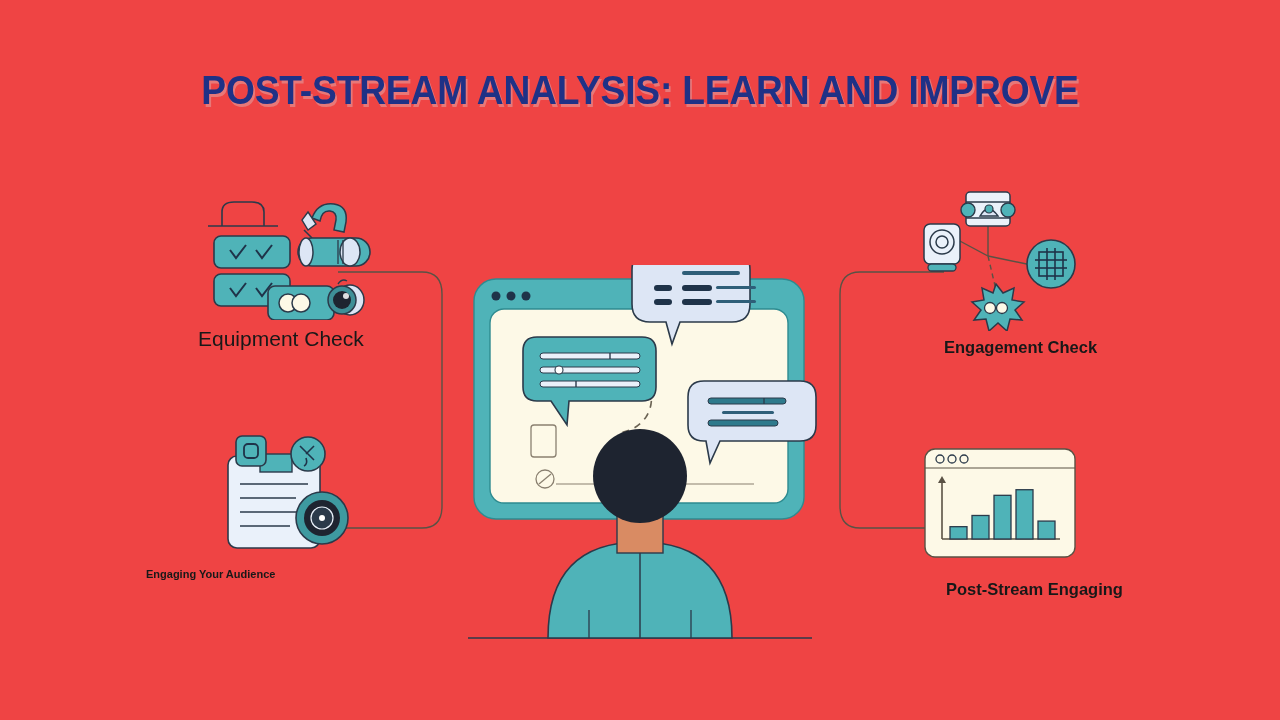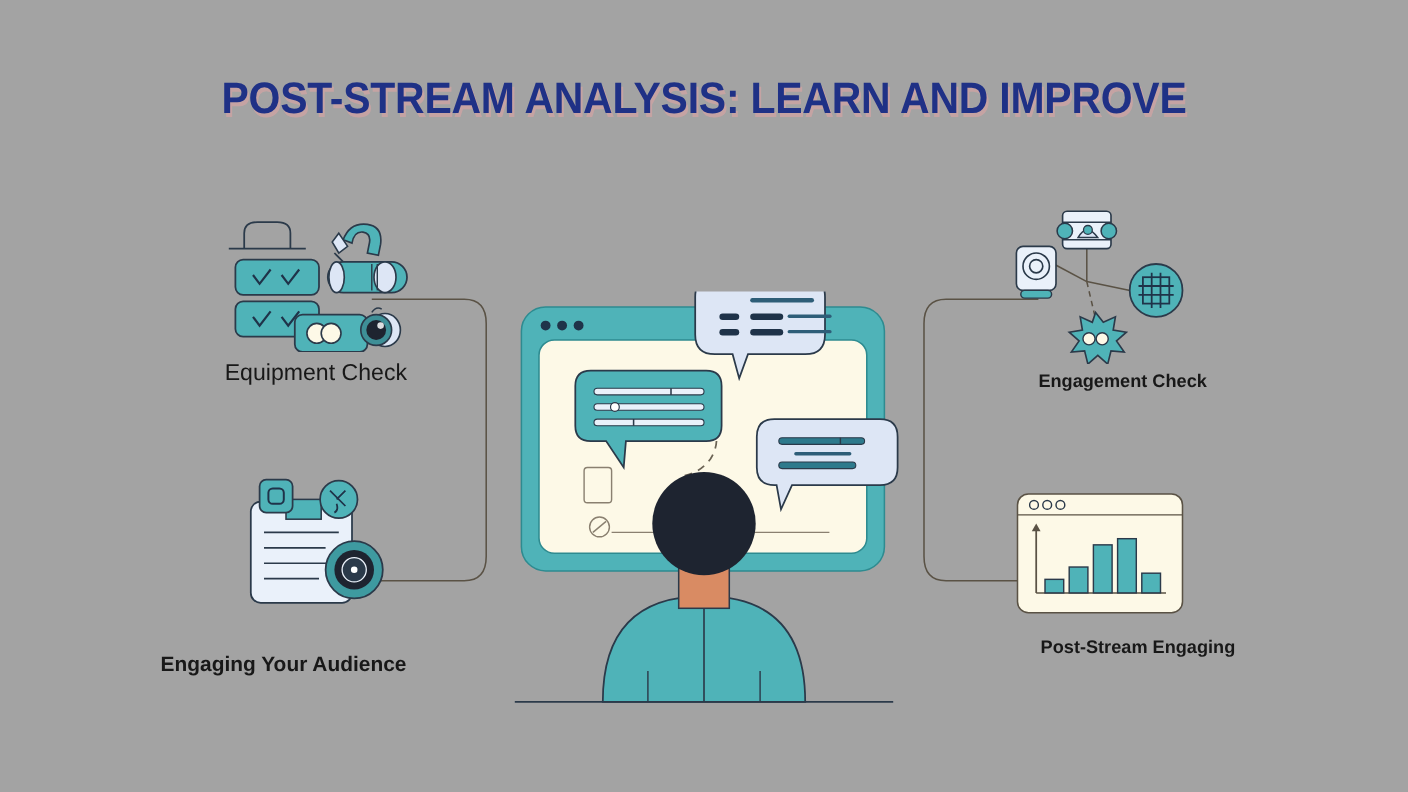--- a/index.html
+++ b/index.html
@@ -12,21 +12,21 @@
     background: #FDF9E7;
     font-family: "Liberation Sans", sans-serif;
     overflow: hidden;
     position: relative;
   }
   #slide {
     position: absolute;
     inset: 0;
     width: 1280px;
     height: 720px;
-    background: #a3a3a3;
+    background: #ef4444;
   }
 
   
   #slide-title {
     position: absolute;
     left: 0;
     top: 68px;
     width: 1280px;
     text-align: center;
     font-family: "Liberation Sans Narrow", "Liberation Sans", sans-serif;
@@ -45,31 +45,30 @@
     position: absolute;
     font-family: "Liberation Sans", sans-serif;
     font-weight: bold;
     color: #181818;
     white-space: nowrap;
   }
   #label-equipment-check {
     left: 198px;
     top: 326px;
     width: 172px;
-    text-align: right;
+    text-align: left;
     font-size: 21px;
     font-weight: normal;
     line-height: 25px;
     white-space: normal;
   }
   #label-engaging-audience {
     left: 146px;
     top: 568px;
-    font-size: 19px;
-    margin-top: 26px;
+    font-size: 11px;
   }
   #label-engagement-tools {
     left: 944px;
     top: 338px;
     font-size: 16.5px;
   }
   #label-post-stream {
     left: 946px;
     top: 580px;
     font-size: 16.5px;

